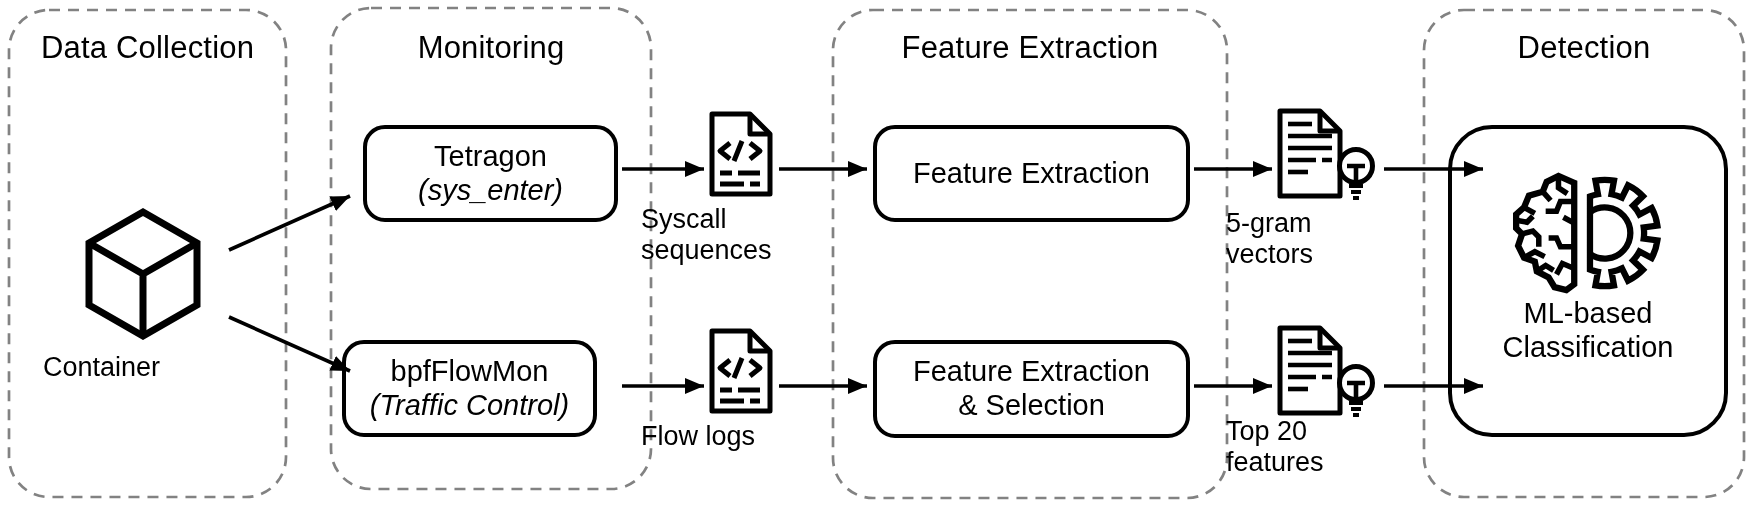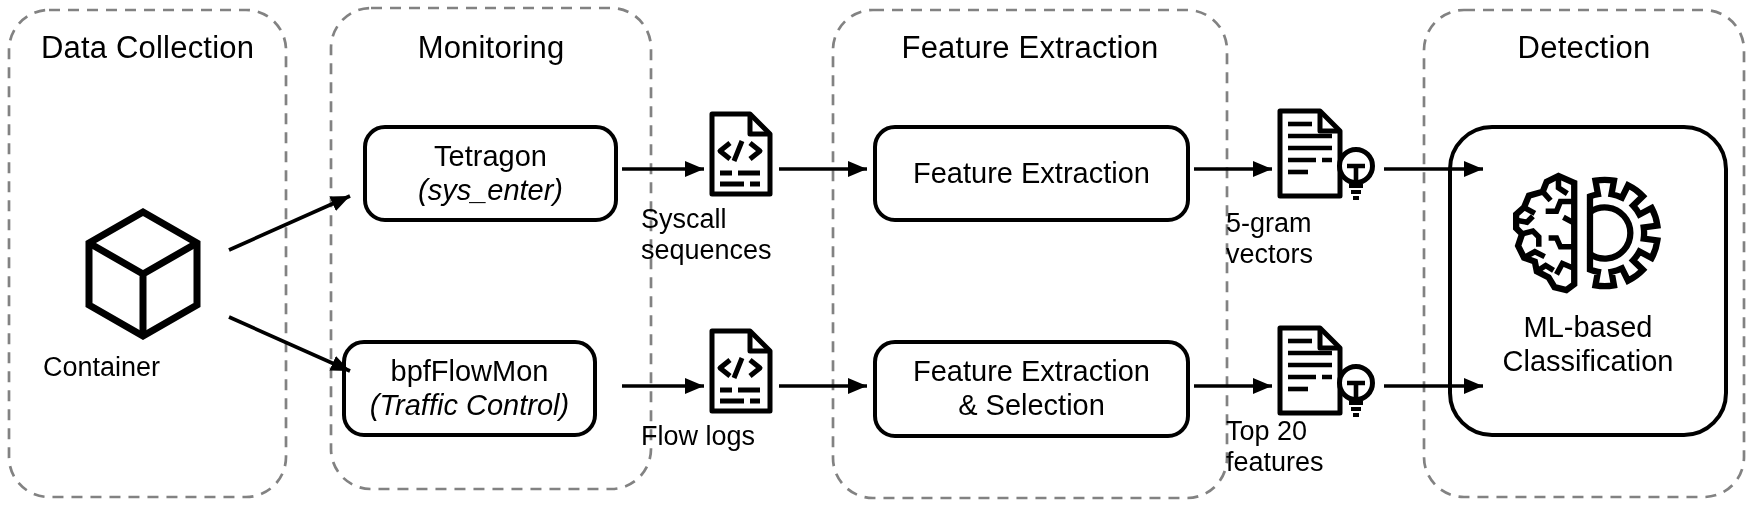--- a/index.html
+++ b/index.html
@@ -189,19 +189,19 @@
                  A54,54 0 0 1 144.7,88.4 L132.3,81.8
                  A40,40 0 0 1 125.8,90.8 L135.8,100.5
                  A54,54 0 0 1 120.7,111.5 L114.5,99
                  A40,40 0 0 1 103.9,102.4 L106.4,116.2
                  A54,54 0 0 1 87.6,116.2 L90.1,102.4
                  A40,40 0 0 1 82,100.1 Z"></path>
 
         <path d="M82.1,41.7 A26,26 0 1 1 82.1,84.3"></path>
       </svg>
     </span>
-    <div style="margin-top:14px;">
+    <div style="">
       <div>ML-based</div>
       <div>Classification</div>
     </div>
   </div>
 
 </div>
 
 </body></html>

